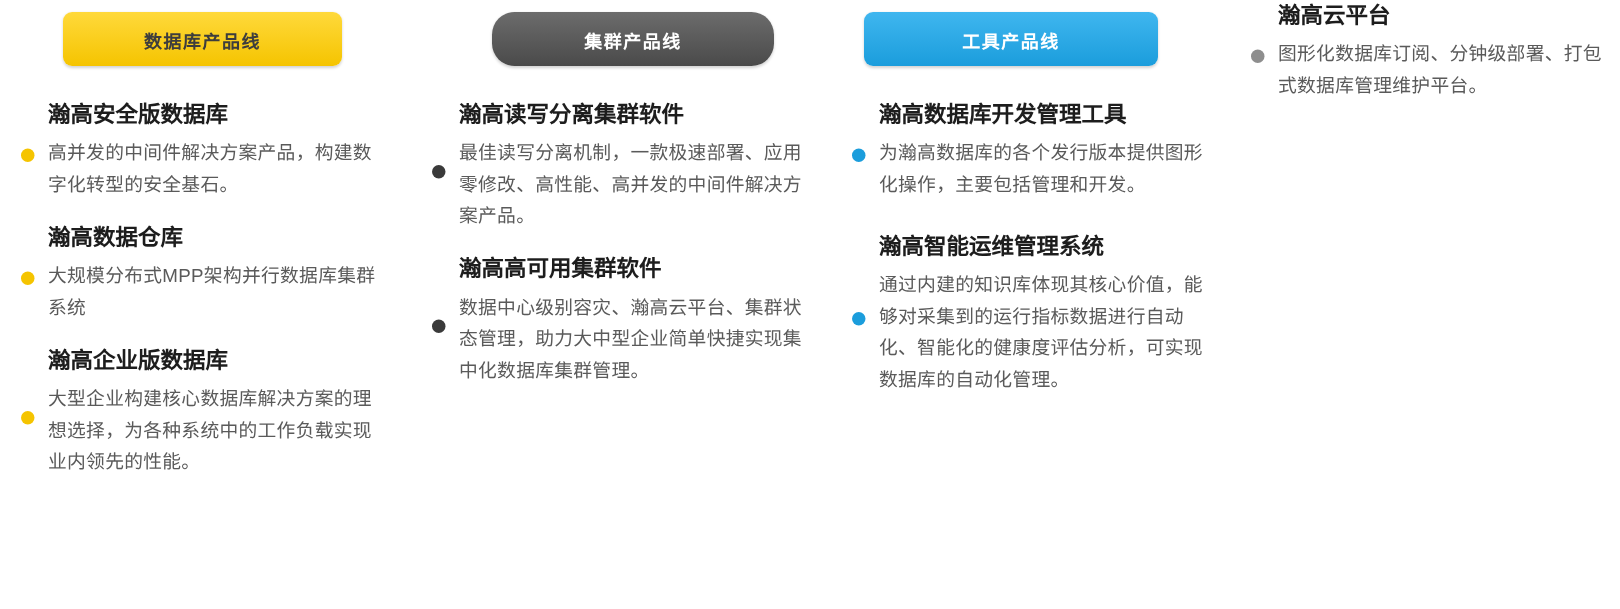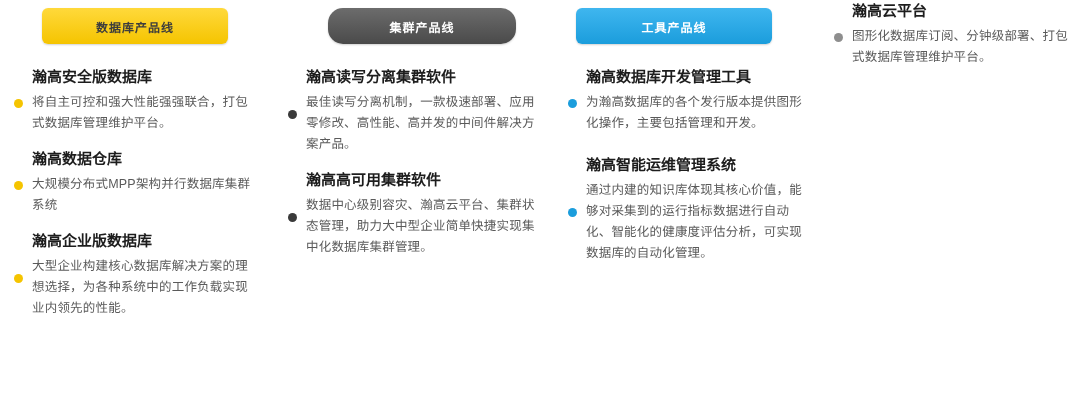--- a/index.html
+++ b/index.html
@@ -110,21 +110,21 @@
 
 <div class="board">
 
   <div class="column col-0">
     <div class="pill pill-0">数据库产品线</div>
 
     <div class="item">
       <span class="bullet b-yellow"></span>
       <div class="item-body">
         <div class="item-title">瀚高安全版数据库</div>
-        <div class="item-desc">将自主可控和强大性能强强联合，打包式数据库管理维护平台。</div>
+        <div class="item-desc">高并发的中间件解决方案产品，构建数字化转型的安全基石。</div>
       </div>
     </div>
 
     <div class="item">
       <span class="bullet b-yellow"></span>
       <div class="item-body">
         <div class="item-title">瀚高数据仓库</div>
         <div class="item-desc">大规模分布式MPP架构并行数据库集群系统</div>
       </div>
     </div>

